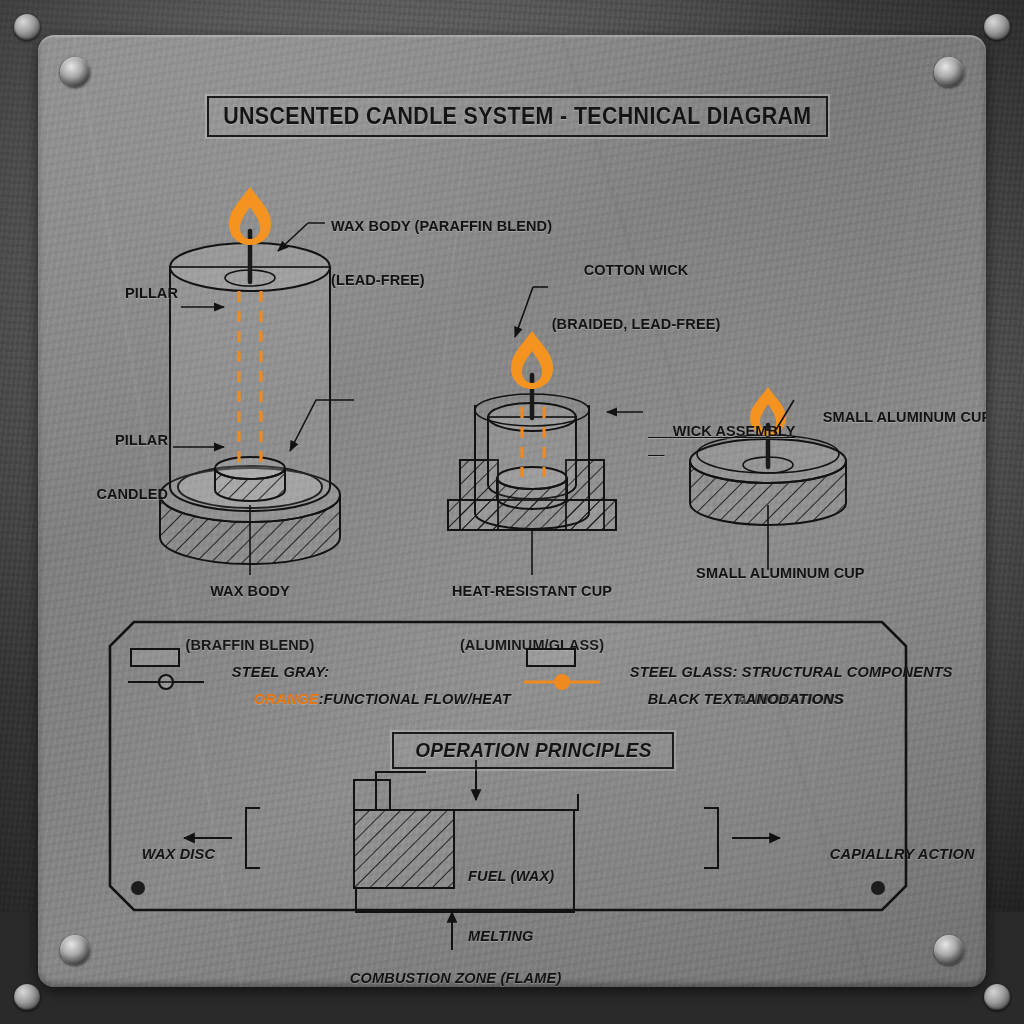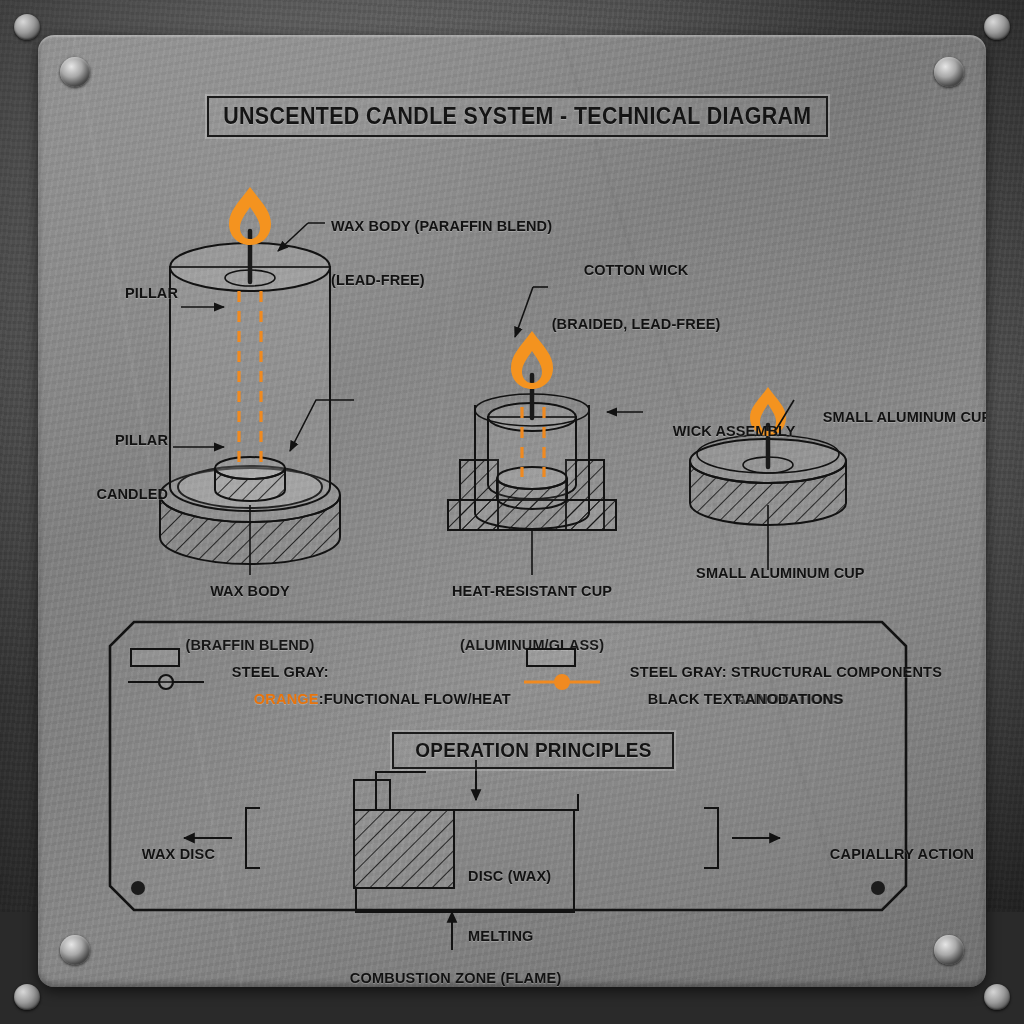--- a/index.html
+++ b/index.html
@@ -86,21 +86,21 @@
   .ln-thin{stroke:#121212;stroke-width:1.6;fill:none;}
   .wax{fill:rgba(255,255,255,.07);stroke:#121212;stroke-width:2;}
   .wax-soft{fill:rgba(255,255,255,.10);stroke:#121212;stroke-width:2;}
   .heat{stroke:#F08A20;stroke-width:3.2;fill:none;stroke-dasharray:11 9;stroke-linecap:butt;}
   .wick{stroke:#1a1a1a;stroke-width:4.5;stroke-linecap:round;}
   .flame{fill:#F4931F;}
   .hatchfill{fill:url(#hatch);stroke:#121212;stroke-width:2;}
 
   
   .legend-panel{
-    position:absolute;left:108px;top:620px;width:800px;height:292px;
+    position:absolute;left:108px;top:620px;width:800px;height:292px;font-style:italic;
   }
   .legend-svg{position:absolute;left:0;top:0;width:800px;height:292px;overflow:visible;}
   .legend-txt{
     position:absolute;font-family:"Liberation Sans",sans-serif;font-weight:bold;
     font-size:14.5px;color:#121212;white-space:pre;letter-spacing:.2px;
     text-shadow:0 1px 0 rgba(255,255,255,.2);
   }
   .orange-txt{color:#E8740C;}
   .swatch{
     position:absolute;width:46px;height:15px;border:2.2px solid #121212;
@@ -248,21 +248,21 @@
     <div class="lbl center" style="left:112px;top:511px;width:200px;">
       <div>WAX BODY</div>
       <div>(BRAFFIN BLEND)</div>
     </div>
 
     <div class="lbl center" style="left:468px;top:190px;width:260px;">
       <div>COTTON WICK</div>
       <div>(BRAIDED, LEAD-FREE)</div>
     </div>
 
-    <div class="lbl" style="left:610px;top:369px;">
+    <div class="lbl" style="left:610px;top:369px;text-decoration:underline;">
       <span>WICK ASSEMBLY</span>
     </div>
 
     <div class="lbl center" style="left:374px;top:511px;width:240px;">
       <div>HEAT-RESISTANT CUP</div>
       <div>(ALUMINUM/GLASS)</div>
     </div>
 
     <div class="lbl" style="left:760px;top:355px;">
       <span>SMALL ALUMINUM CUP</span>
@@ -325,38 +325,38 @@
       <div class="swatch" style="left:418px;top:28px;"></div>
 
       <div class="legend-txt" style="left:90px;top:28px;">
         <span>STEEL GRAY:</span>
       </div>
       <div class="legend-txt" style="left:112px;top:55px;">
         <span class="orange-txt">ORANGE</span><span>:</span><span>FUNCTIONAL FLOW/HEAT</span>
       </div>
 
       <div class="legend-txt" style="left:488px;top:28px;">
-        <span>STEEL GRAY</span><span>:</span> <span>STRUCTURAL COMPONENTS</span>
+        <span>STEEL GLASS</span><span>:</span> <span>STRUCTURAL COMPONENTS</span>
       </div>
       <div class="legend-txt" style="left:506px;top:55px;">
         <span>BLACK TEXT</span><span>:</span><span class="glitch"><span>ANODATIONS</span><span class="over" style="opacity:.55;">ANNOTATIONS</span></span>
       </div>
 
       <div class="op-box" style="left:262px;top:112px;width:278px;height:33px;">
         <span class="op-title">OPERATION PRINCIPLES</span>
       </div>
 
       <div class="legend-txt" style="left:0px;top:210px;">
         <span>WAX DISC</span>
       </div>
       <div class="legend-txt" style="left:688px;top:210px;">
         <span>CAPIALLRY ACTION</span>
       </div>
       <div class="legend-txt" style="left:360px;top:206px;line-height:20px;">
-        <div>DISC (WAX)</div>
+        <div>FUEL (WAX)</div>
         <div>MELTING</div>
       </div>
       <div class="legend-txt" style="left:208px;top:334px;">
         <span>COMBUSTION ZONE (FLAME)</span>
       </div>
     </div>
 
   </div>
 </div>
 

